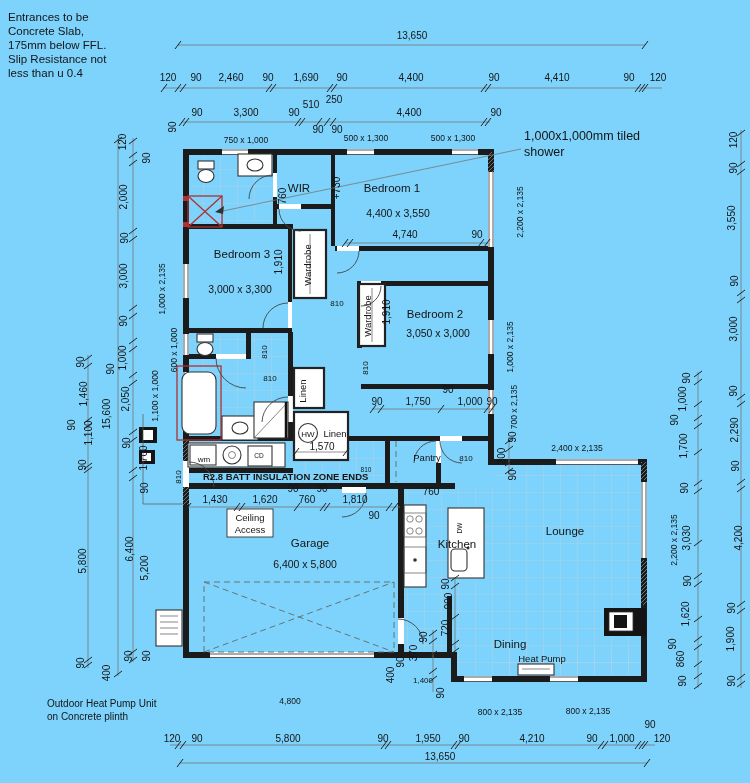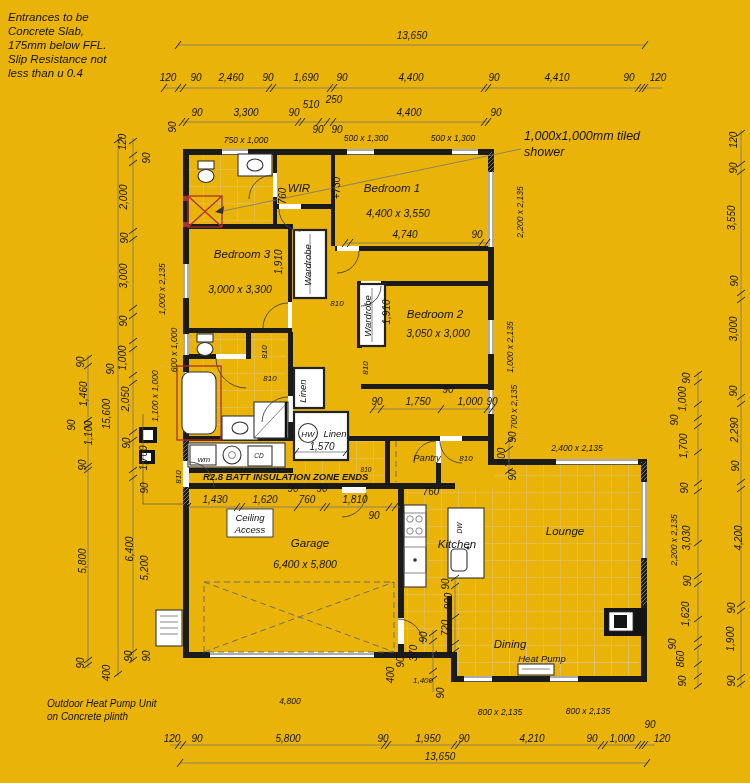--- a/index.html
+++ b/index.html
@@ -1,16 +1,16 @@
 <!DOCTYPE html>
 <html><head>
 <meta charset="utf-8">
 <style>
   html,body{margin:0;padding:0;background:#fff;}
-  .canvas{position:relative;width:750px;height:783px;background:#eab308;overflow:hidden;font-style:italic;}
+  .canvas{position:relative;width:750px;height:783px;background:#7dd3fc;overflow:hidden;}
   svg{position:absolute;left:0;top:0;}
   .wall{fill:#1b1b1b;}
   .gap{fill:#ffffff;}
   .dimline{stroke:#777;stroke-width:0.8;fill:none;}
   .tick{stroke:#222;stroke-width:1;fill:none;}
   .fix{stroke:#333;stroke-width:1.1;fill:#fff;}
   .fixthin{stroke:#555;stroke-width:0.7;fill:none;}
   .red{stroke:#b03030;stroke-width:1.3;fill:none;}
   .redfill{fill:#b03030;}
   .arc{stroke:#444;stroke-width:0.9;fill:none;}

